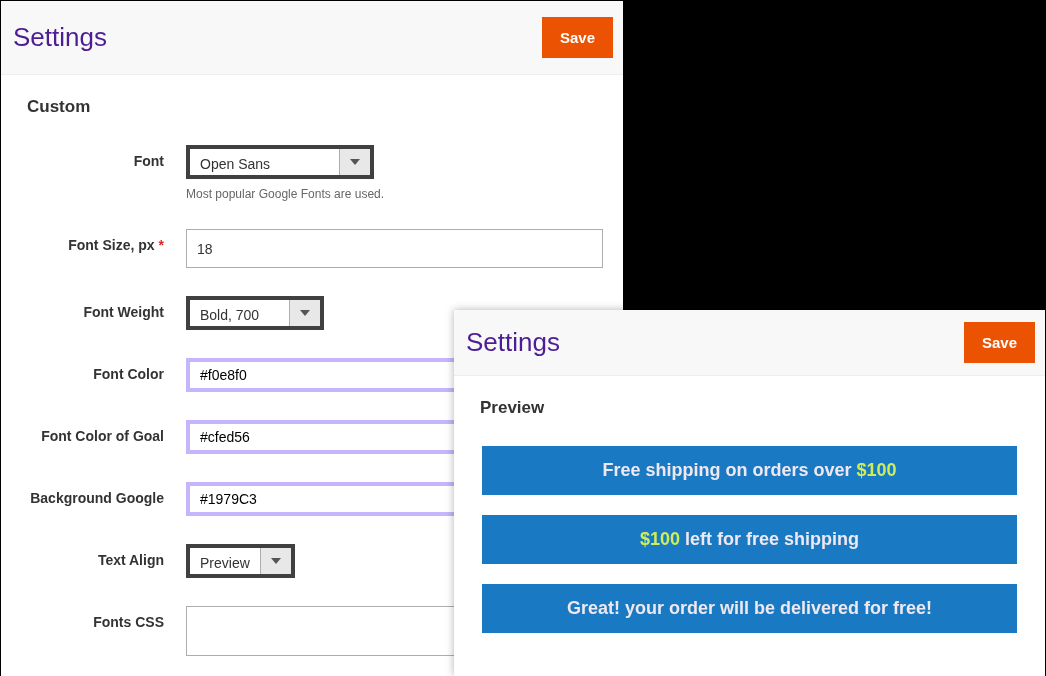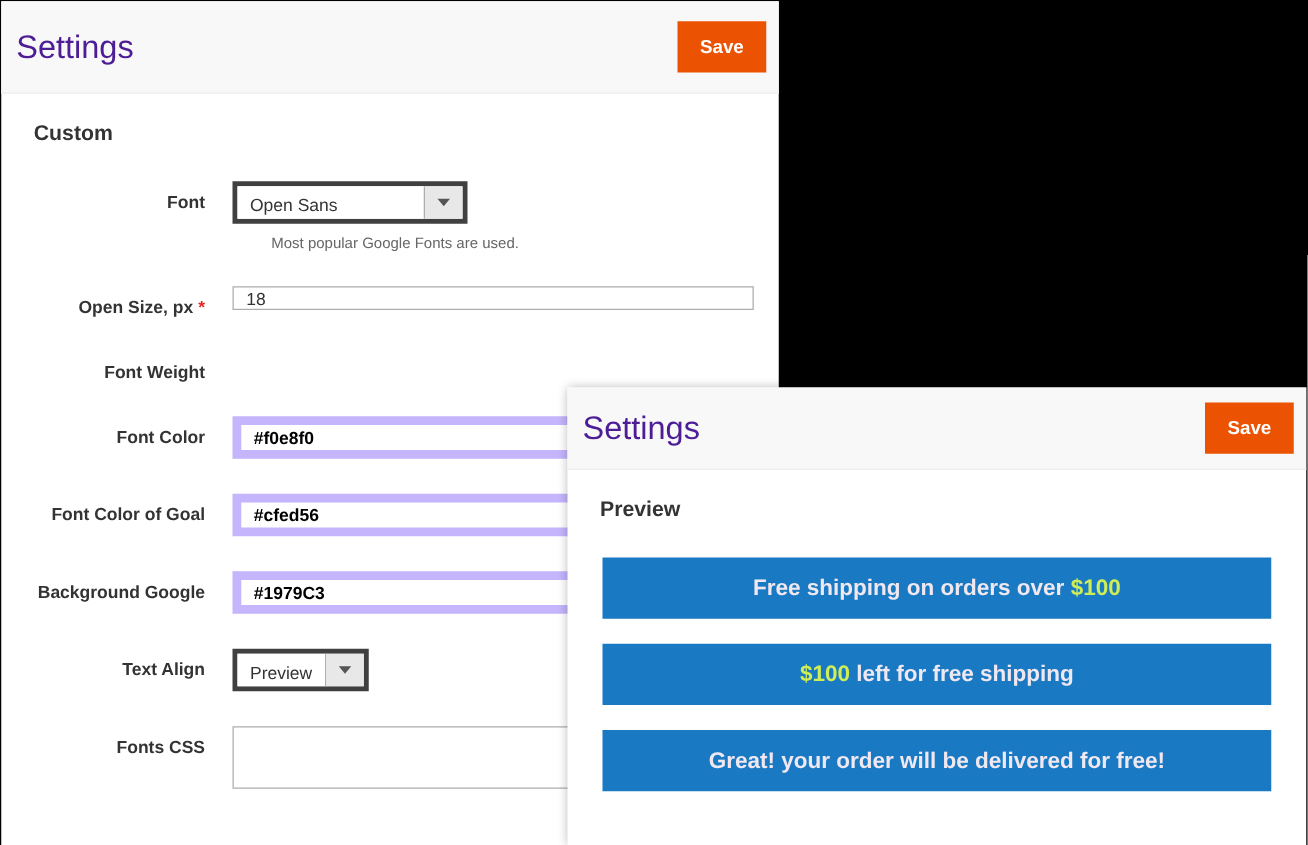--- a/index.html
+++ b/index.html
@@ -80,27 +80,26 @@
 }
 .required-star { color: #e22626; margin-left: 4px; }
 .form-control-wrap { flex: 1; }
 .text-input {
   width: 100%;
   max-width: 420px;
   border: 1px solid #adadad;
   padding: 7px 10px;
   font-size: 14px;
   color: #333;
-  height: 19px;
+  height: 39px;
 }
 .hint {
   font-size: 12px;
   color: #666;
   margin-top: 8px;
-  margin-left: 31px;
 }
 .select-wrap {
   display: inline-flex;
   border: 4px solid #404040;
   height: 34px;
 }
 .select-value {
   padding: 7px 10px;
   font-size: 14px;
   color: #333;
@@ -123,25 +122,24 @@
   border-right:5px solid transparent;
   border-top:6px solid #555;
 }
 .color-row {
   display:flex;
   gap:0;
   max-width:420px;
 }
 .color-text {
   flex:1;
-  border:7px solid #c4b5fd;
+  border:4px solid #c4b5fd;
   padding:7px 10px;
   font-size:14px;
   height:34px;
-  font-weight:bold;
 }
 .color-swatch-box {
   width:34px;height:34px;
   border:1px solid #adadad;
   border-left:none;
   padding:4px;
   background:#fff;
 }
 .color-swatch-inner { width:100%; height:100%; border:1px solid #ccc; }
 .color-sort-box {
@@ -193,29 +191,37 @@
           <div class="select-caret">
               <div class="caret-down"></div>
             </div>
         </div>
         <div class="hint">Most popular Google Fonts are used.</div>
       </div>
     </div>
 
     <div class="form-row">
       <div class="form-label">
-        <span>Open Size, px</span><span class="required-star">*</span>
+        <span>Font Size, px</span><span class="required-star">*</span>
       </div>
       <div class="form-control-wrap">
         <input class="text-input" value="18" style="">
       </div>
     </div>
 
     <div class="form-row">
       <div class="form-label">Font Weight</div>
+      <div class="form-control-wrap">
+        <div class="select-wrap">
+          <div class="select-value med">Bold, 700</div>
+          <div class="select-caret">
+              <div class="caret-down"></div>
+            </div>
+        </div>
+      </div>
     </div>
 
     <div class="form-row">
       <div class="form-label">Font Color</div>
       <div class="form-control-wrap">
         <div class="color-row">
           <input class="color-text" value="#f0e8f0" style="">
           <div class="color-swatch-box">
               <div class="color-swatch-inner" style="background:#f0e8f0"></div>
             </div>

